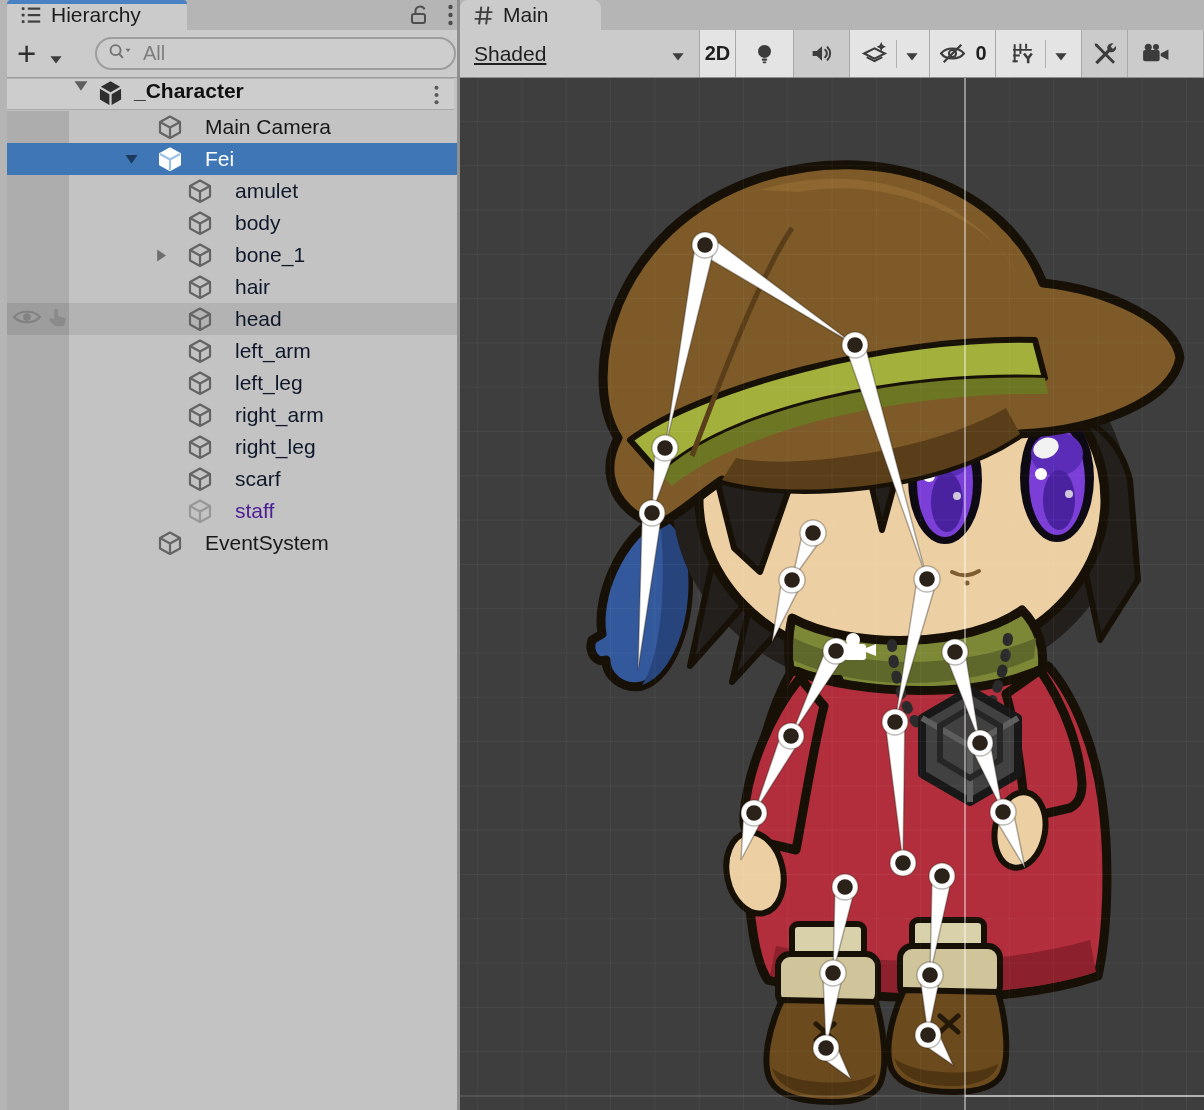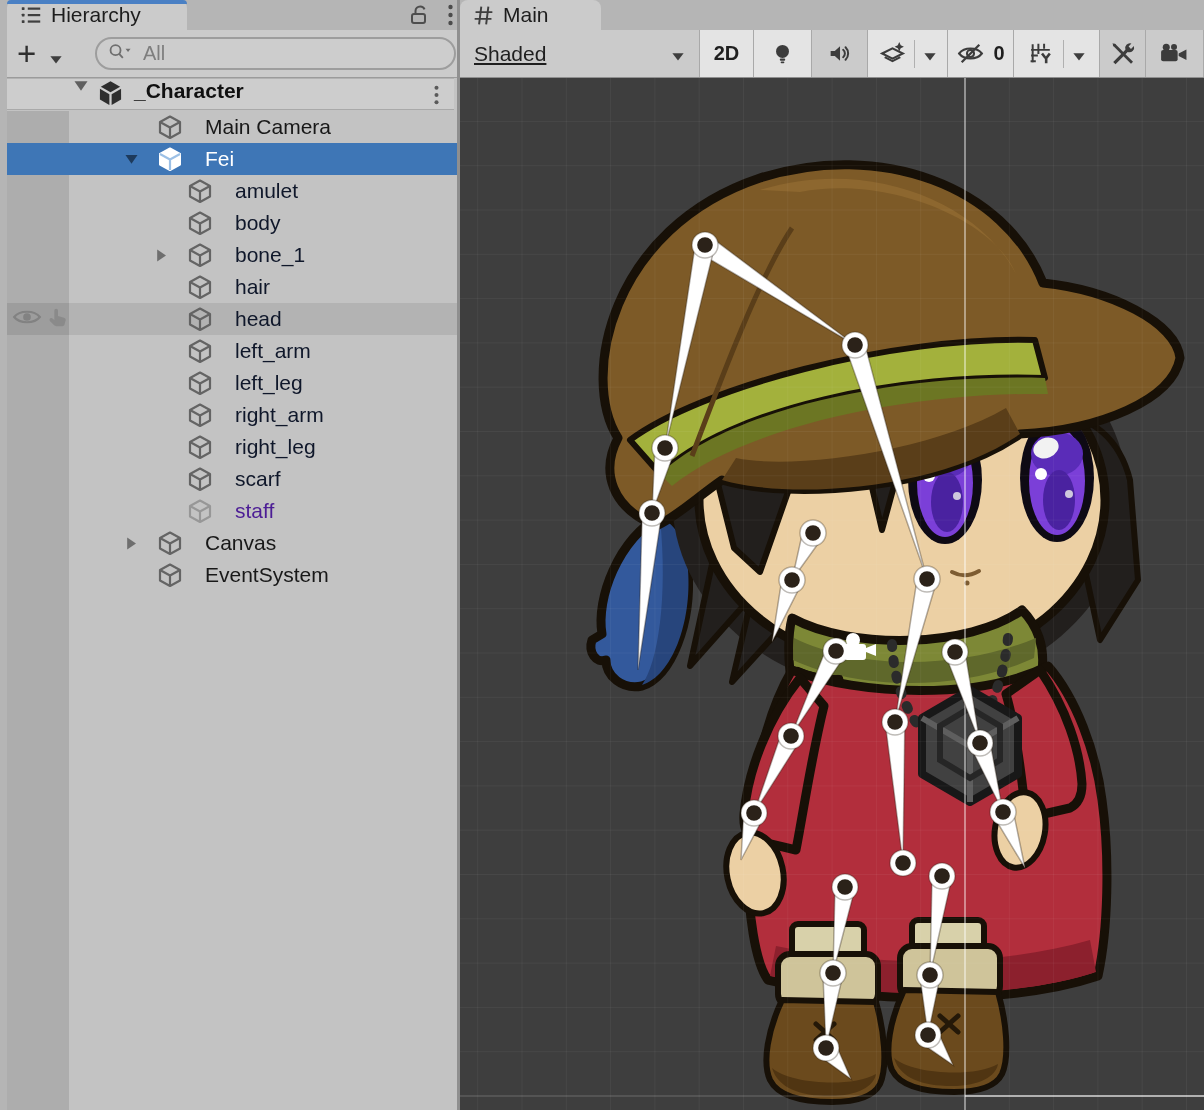--- a/index.html
+++ b/index.html
@@ -358,38 +358,20 @@
                 <path d="M3 8 L13 13.5 L23 8 M13 13.5 V24" fill="none" stroke="#646464" stroke-width="2.2" stroke-linejoin="round"></path>
               </svg>
             </span>
             <span class="lbl">staff</span>
           </div>
         </div>
         <div class="row kind-normal">
           <div class="gut"></div>
           <div class="main">
             <span class="indent" style="width: 36px;"></span>
-            <span class="tri-slot">
-              <svg width="12" height="15" viewBox="0 0 12 14">
-                <path d="M2.2 1 V13 L11 7 Z" fill="#6e6e6e"></path>
-              </svg>
-            </span>
-            <span class="obj-icon">
-              <svg width="26" height="26" viewBox="0 0 26 26">
-                <path d="M13 2.5 L23 8 V18.5 L13 24 L3 18.5 V8 Z" fill="none" stroke="#646464" stroke-width="2.2" stroke-linejoin="round"></path>
-                <path d="M3 8 L13 13.5 L23 8 M13 13.5 V24" fill="none" stroke="#646464" stroke-width="2.2" stroke-linejoin="round"></path>
-              </svg>
-            </span>
-            <span class="lbl">Canvas</span>
-          </div>
-        </div>
-        <div class="row kind-normal">
-          <div class="gut"></div>
-          <div class="main">
-            <span class="indent" style="width: 36px;"></span>
             <span class="tri-slot"></span>
             <span class="obj-icon">
               <svg width="26" height="26" viewBox="0 0 26 26">
                 <path d="M13 2.5 L23 8 V18.5 L13 24 L3 18.5 V8 Z" fill="none" stroke="#646464" stroke-width="2.2" stroke-linejoin="round"></path>
                 <path d="M3 8 L13 13.5 L23 8 M13 13.5 V24" fill="none" stroke="#646464" stroke-width="2.2" stroke-linejoin="round"></path>
               </svg>
             </span>
             <span class="lbl">EventSystem</span>
           </div>
         </div>
@@ -410,21 +392,21 @@
       </div>
     </div>
 
     <div class="stoolbar" id="stoolbar">
         <div class="cell shaded-cell" style="width: 240px;">
           <span class="cell-label plain">Shaded</span>
           <span><svg width="14" height="9" viewBox="0 0 12 8">
               <path d="M1 1 L6 7.5 L11 1 Z" fill="#3e3e3e"></path>
             </svg></span>
         </div>
-        <div class="cell on" style="width: 54px;">
+        <div class="cell on" style="width: 36px;">
           <span class="cell-label">2D</span>
         </div>
         <div class="cell on" style="width: 58px;">
           <span class="cicon">
             <svg width="25" height="25" viewBox="0 0 24 24" fill="#3c3c3c">
               <circle cx="12" cy="10" r="6.2"></circle>
               <rect x="9.4" y="16.8" width="5.2" height="2.2" rx="1"></rect>
               <rect x="10.2" y="19.6" width="3.6" height="1.8" rx=".9"></rect>
             </svg>
           </span>

